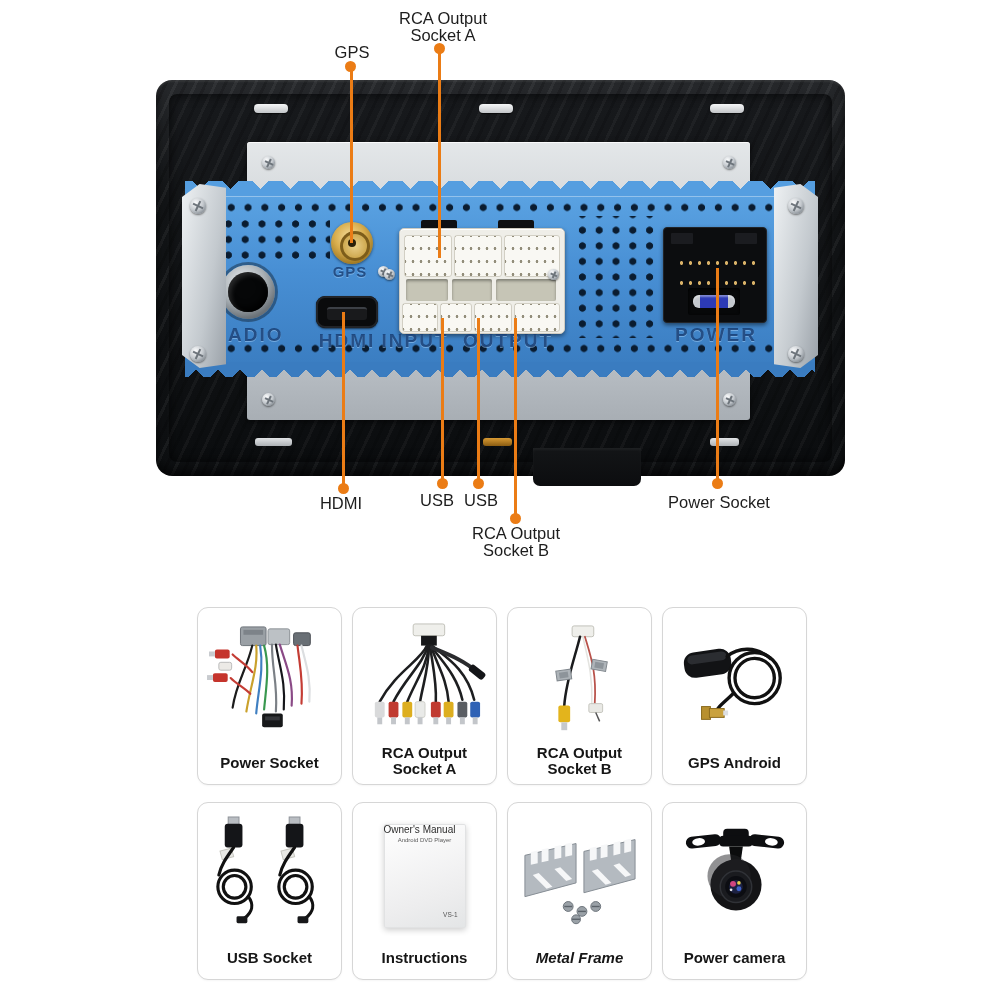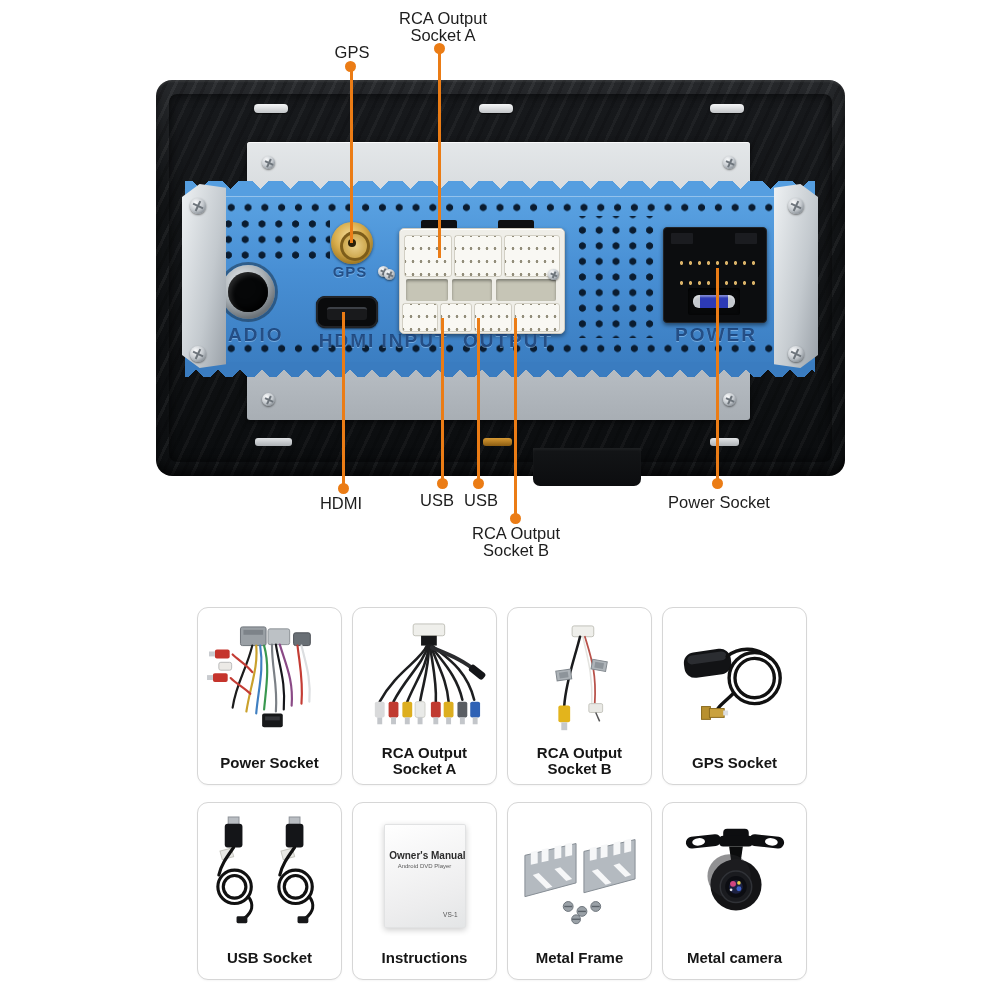--- a/index.html
+++ b/index.html
@@ -93,21 +93,21 @@
 
   
   .card{position:absolute;width:143px;height:176px;background:#fff;border:1.5px solid #d6d6d6;border-radius:11px;box-shadow:0 1px 2px rgba(0,0,0,.04);}
   .photo{position:absolute;left:8px;top:5px;right:8px;bottom:36px;display:flex;align-items:center;justify-content:center;}
   .lbl{position:absolute;left:4px;right:4px;bottom:13px;text-align:center;font-size:15px;font-weight:bold;color:#161616;}
   .lbl2{bottom:7px;line-height:16px;}
 
   .booklet{width:82px;height:104px;position:relative;border-radius:2px;
     background:linear-gradient(160deg,#ffffff,#ededee 70%,#e3e5e6);
     box-shadow:0 2px 6px rgba(0,0,0,.2), inset 0 0 0 1px #e1e2e3;}
-  .bk-title{padding-top:26px;text-align:right;font-size:10px;font-weight:bold;color:#2c2c2c;}
+  .bk-title{text-align:left;font-size:10px;font-weight:normal;color:#2c2c2c;}
   .bk-sub{text-align:center;font-size:6px;color:#5a5a5a;margin-top:2px;}
   .bk-model{position:absolute;right:8px;bottom:10px;font-size:6.5px;color:#555;}
 </style>
 </head>
 <body>
 
 <div class="stage">
 
   <div class="abs frame"></div>
   <div class="abs frame-inner"></div>
@@ -332,21 +332,21 @@
           <path d="M56 36 C 68 26, 86 26, 100 38"></path>
           <circle cx="84" cy="58" r="26"></circle>
           <circle cx="84" cy="58" r="20"></circle>
           <path d="M62 74 C 54 82, 48 86, 46 90"></path>
         </g>
         <rect x="30" y="87" width="9" height="13" fill="#b8902f" stroke="#8a6a1d"></rect>
         <rect x="38" y="89" width="15" height="9" fill="#caa23f" stroke="#8a6a1d"></rect>
         <rect x="52" y="91" width="5" height="5" fill="#dddfe2"></rect>
       </svg>
     </div>
-    <div class="lbl">GPS Socket</div>
+    <div class="lbl">GPS Android</div>
   </div>
 
   <div class="card" style="left:197px;top:802px;">
     <div class="photo">
       <svg width="125" height="120" viewBox="0 0 127 122">
         <g>
           <rect x="21.5" y="1" width="11" height="8" fill="#b9bdc2" stroke="#8d9298"></rect>
           <rect x="18" y="8" width="18" height="24" rx="3" fill="#141518"></rect>
           <g transform="rotate(-15 20 38)">
               <rect x="14" y="34" width="12" height="9" fill="#e8e8e4" stroke="#c6c6bf"></rect>
@@ -382,21 +382,21 @@
     <div class="photo">
       <div class="booklet">
         <div class="bk-title">Owner's Manual</div>
         <div class="bk-sub">Android DVD Player</div>
         <div class="bk-model">VS-1</div>
       </div>
     </div>
     <div class="lbl">Instructions</div>
   </div>
 
-  <div class="card" style="left:507px;top:802px;">
+  <div class="card" style="left:507px;top:802px;font-style:italic;">
     <div class="photo">
       <svg width="125" height="120" viewBox="0 0 127 122">
         <g transform="translate(8,26)">
           <polygon points="0,14 52,2 52,42 0,56" fill="#b4bac0" stroke="#868d94"></polygon>
           <g fill="#f6f7f8">
             <rect x="6" y="12" width="7" height="13" transform="skewY(-13)"></rect>
             <rect x="17" y="12" width="7" height="13" transform="skewY(-13)"></rect>
             <rect x="30" y="12" width="7" height="13" transform="skewY(-13)"></rect>
             <rect x="41" y="12" width="7" height="13" transform="skewY(-13)"></rect>
             <polygon points="8,34 14,32 28,46 22,48"></polygon>
@@ -449,16 +449,16 @@
         <circle cx="58" cy="61" r="22" fill="#232427" opacity="0.5"></circle>
         <circle cx="65" cy="72" r="16" fill="#1a1b1f" stroke="#303237" stroke-width="1.5"></circle>
         <circle cx="65" cy="72" r="11" fill="#0c0d12"></circle>
         <circle cx="65" cy="72" r="7" fill="#1c2142"></circle>
         <circle cx="62" cy="69" r="3" fill="#d1457f"></circle>
         <circle cx="68" cy="74" r="2.5" fill="#3f62c8"></circle>
         <circle cx="68" cy="68" r="1.8" fill="#e8d24a"></circle>
         <circle cx="60" cy="75" r="1.4" fill="#e9e9ec"></circle>
       </svg>
     </div>
-    <div class="lbl">Metal camera</div>
+    <div class="lbl">Power camera</div>
   </div>
 
 </div>
 
 </body></html>

